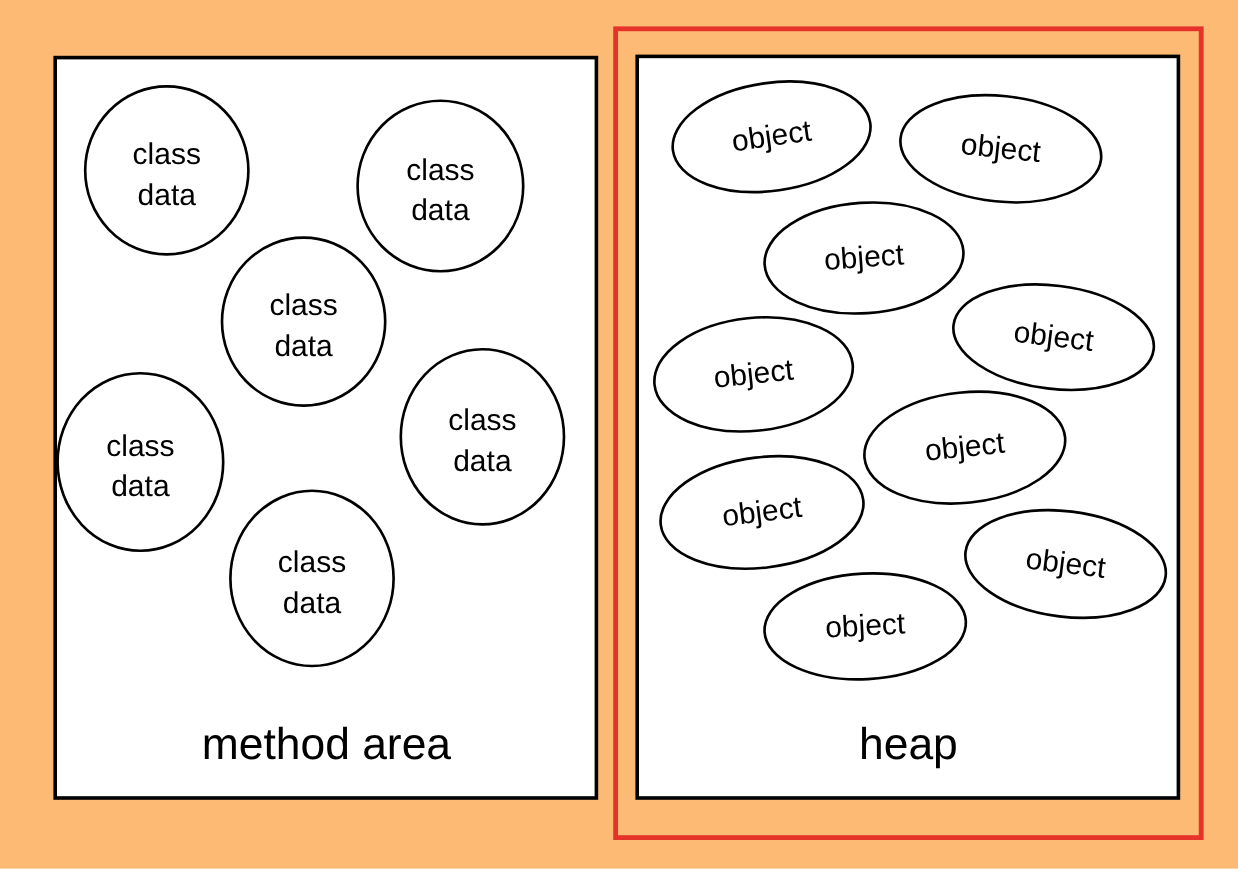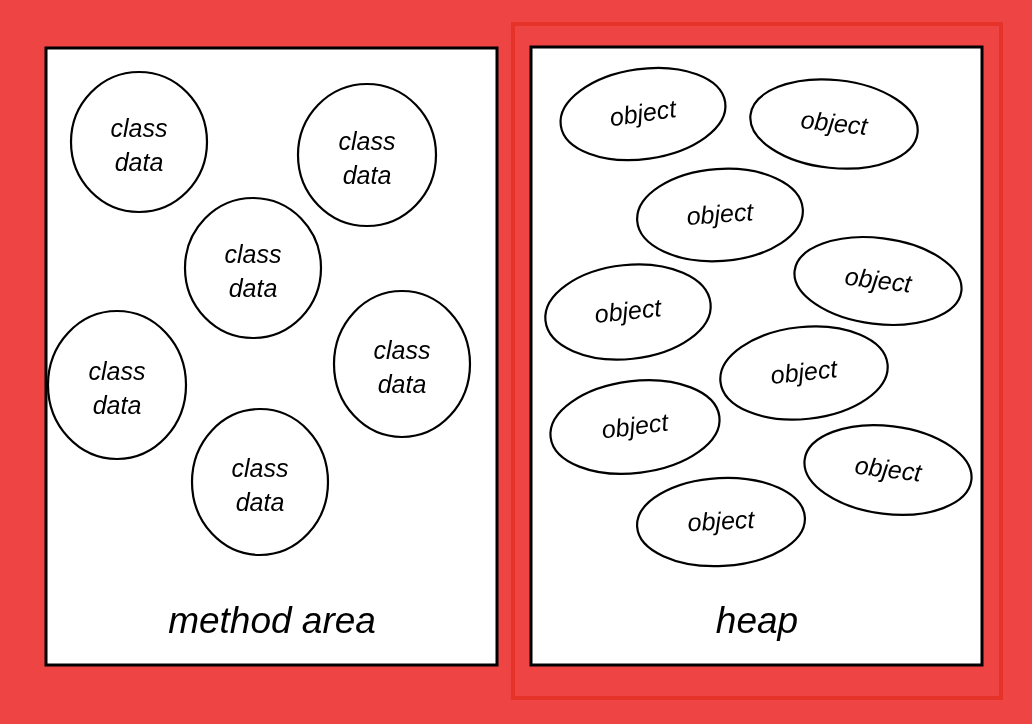--- a/index.html
+++ b/index.html
@@ -52,21 +52,21 @@
     font-family: "Liberation Sans", sans-serif;
     font-size: 37px;
     fill: #000000;
     text-anchor: middle;
     dominant-baseline: middle;
   }
 </style>
 </head>
 <body>
 
-<div id="diagram-root" style="background: #ef4444; font-style: italic;">
+<div id="diagram-root" style="background: #fdba74;">
   <svg id="diagram-svg" viewBox="0 0 1032 724" xmlns="http://www.w3.org/2000/svg">
 
     <rect class="highlight-frame" x="513" y="24" width="488" height="674" stroke="#E5332A"></rect>
 
     <rect class="region-frame" x="46" y="48" width="451" height="617" stroke="#000000"></rect>
 
     <rect class="region-frame" x="531" y="47" width="451" height="618" stroke="#000000"></rect>
 
     <g>
       <g>

